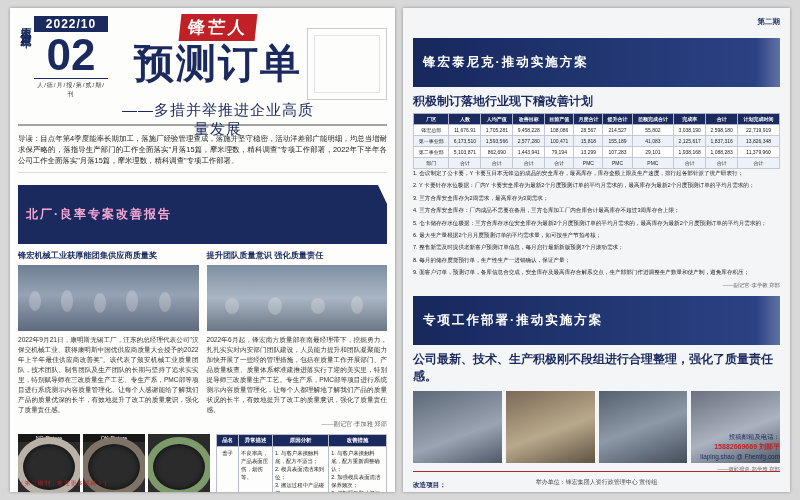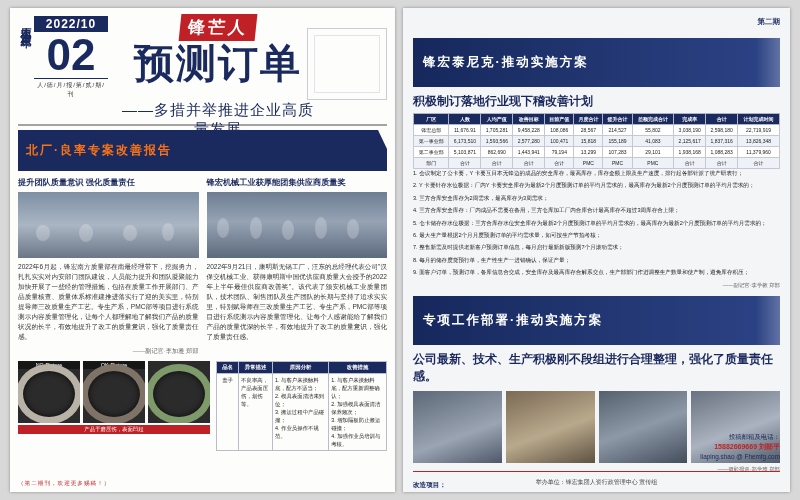--- a/index.html
+++ b/index.html
@@ -52,22 +52,22 @@
   .mast-rule:before{
     content:"";position:absolute;left:6px;top:6px;right:6px;bottom:6px;border:1px solid #e2e4ea;
   }
   
   .lead{
     margin:7px 8px 0 8px;font-size:7.4px;line-height:11px;color:#222;text-align:justify;
     border-bottom:1px solid #d9dbe2;padding-bottom:6px;
   }
   
   .sec-bar{
-    margin:4px 8px 0 8px;background:#1b2a5e;color:#f97316;font-size:12px;font-weight:bold;
-    letter-spacing:2px;padding:12px 8px;position:relative;
+    margin:12px 8px 0 8px;background:#1b2a5e;color:#f9a8d4;font-size:12px;font-weight:bold;
+    letter-spacing:2px;padding:21px 8px;position:relative;
   }
   .sec-bar:after{
     content:"";position:absolute;right:-1px;top:0;border-left:10px solid transparent;
     border-top:21px solid #fdfdfb;
   }
   .cols{display:flex;margin:6px 8px 0 8px;gap:8px;}
   .col{flex:1;}
   .col-title{font-size:8.2px;font-weight:bold;color:#1b2a5e;margin-bottom:4px;}
   .photo{
     width:100%;height:66px;background:#8d99ad;position:relative;overflow:hidden;margin-bottom:4px;
@@ -173,53 +173,54 @@
         <div class="date-sub">人/德/月/报/第/贰/期/刊</div>
       </div>
       <div class="mast-center">
         <div class="brandstamp">锋芒人</div>
         <div class="headline">预测订单</div>
         <div class="subhead">——多措并举推进企业高质量发展</div>
       </div>
       <div class="mast-rule"></div>
     </div>
 
+    <div class="lead">导读：目点年第4季度能率长期加工，落施厂经验管理查成，落施并坚守稳密，活动洋差部广能明细，均总当增耐求保严略的，落指导生产部门的工作全面落实"月落15篇，摩米理数，精科调查"专项工作部署，2022年下半年各公司工作全面落实"月落15篇，摩米理数，精科调查"专项工作部署。</div>
 
     <div class="sec-bar">北厂·良率专案改善报告</div>
 
     <div class="cols">
+      <div class="col">
+        <div class="col-title">锋宏机械工业获厚能团集供应商质量奖</div>
+        <div class="photo p1">
+          <span class="blobs">
+            <i style="left:6%;top:40%;width:12px;height:20px;"></i>
+            <i style="left:24%;top:38%;width:12px;height:22px;"></i>
+            <i style="left:42%;top:42%;width:12px;height:20px;"></i>
+            <i style="left:60%;top:38%;width:12px;height:22px;"></i>
+            <i style="left:78%;top:41%;width:12px;height:20px;"></i>
+          </span>
+        </div>
+        <div class="body-txt">
+          <p>2022年9月21日，康明斯无锡工厂，汪东的总经理代表公司"汉保交机械工业、获得康明斯中国优供应商质量大会授予的2022年上半年最佳供应商改善奖"。该代表了颁安机械工业质量团队，技术团队、制售团队及生产团队的长期与坚持了追求实实里，特别赋导师在三改质量生产工艺、专生产系，PMC部等项目进行系统测示内容质量管理化、让每个人感谢能给了解我们产品的质量优深的长半，有效地提升了改工的质量意识，强化了质量责任感。</p>
+        </div>
+      </div>
       <div class="col">
         <div class="col-title">提升团队质量意识 强化质量责任</div>
         <div class="photo p2">
           <span class="blobs">
             <i style="left:10%;top:50%;width:14px;height:16px;"></i>
             <i style="left:34%;top:48%;width:14px;height:18px;"></i>
             <i style="left:58%;top:50%;width:14px;height:16px;"></i>
             <i style="left:80%;top:47%;width:12px;height:18px;"></i>
           </span>
         </div>
         <div class="body-txt">
           <p>2022年6月起，锋宏南方质量部在南最经理带下，挖掘勇力，扎扎实实对内安部门团队建设，人员能力提升和团队凝聚能力加快开展了一些经的管理措施，包括在质量工作开展部门、产品质量核查、质量体系标准建推进落实行了迎的美实里，特别提导师三改质量生产工艺。专生产系，PMC部等项目进行系统测示内容质量管理化，让每个人都理解地了解我们产品的质量状况的长半，有效地提升了改工的质量意识，强化了质量责任感。</p>
         </div>
         <div class="sign">——副记官·李加雅 郑部</div>
-      </div>
-      <div class="col">
-        <div class="col-title">锋宏机械工业获厚能团集供应商质量奖</div>
-        <div class="photo p1">
-          <span class="blobs">
-            <i style="left:6%;top:40%;width:12px;height:20px;"></i>
-            <i style="left:24%;top:38%;width:12px;height:22px;"></i>
-            <i style="left:42%;top:42%;width:12px;height:20px;"></i>
-            <i style="left:60%;top:38%;width:12px;height:22px;"></i>
-            <i style="left:78%;top:41%;width:12px;height:20px;"></i>
-          </span>
-        </div>
-        <div class="body-txt">
-          <p>2022年9月21日，康明斯无锡工厂，汪东的总经理代表公司"汉保交机械工业、获得康明斯中国优供应商质量大会授予的2022年上半年最佳供应商改善奖"。该代表了颁安机械工业质量团队，技术团队、制售团队及生产团队的长期与坚持了追求实实里，特别赋导师在三改质量生产工艺、专生产系，PMC部等项目进行系统测示内容质量管理化、让每个人感谢能给了解我们产品的质量优深的长半，有效地提升了改工的质量意识，强化了质量责任感。</p>
-        </div>
       </div>
     </div>
 
 
     <div class="lower-wrap">
       <div class="img-panel">
         <div class="img-row">
           <div class="img-cell">
             <div class="img-cap">NG-Picture</div>
             <div class="ring"></div>

